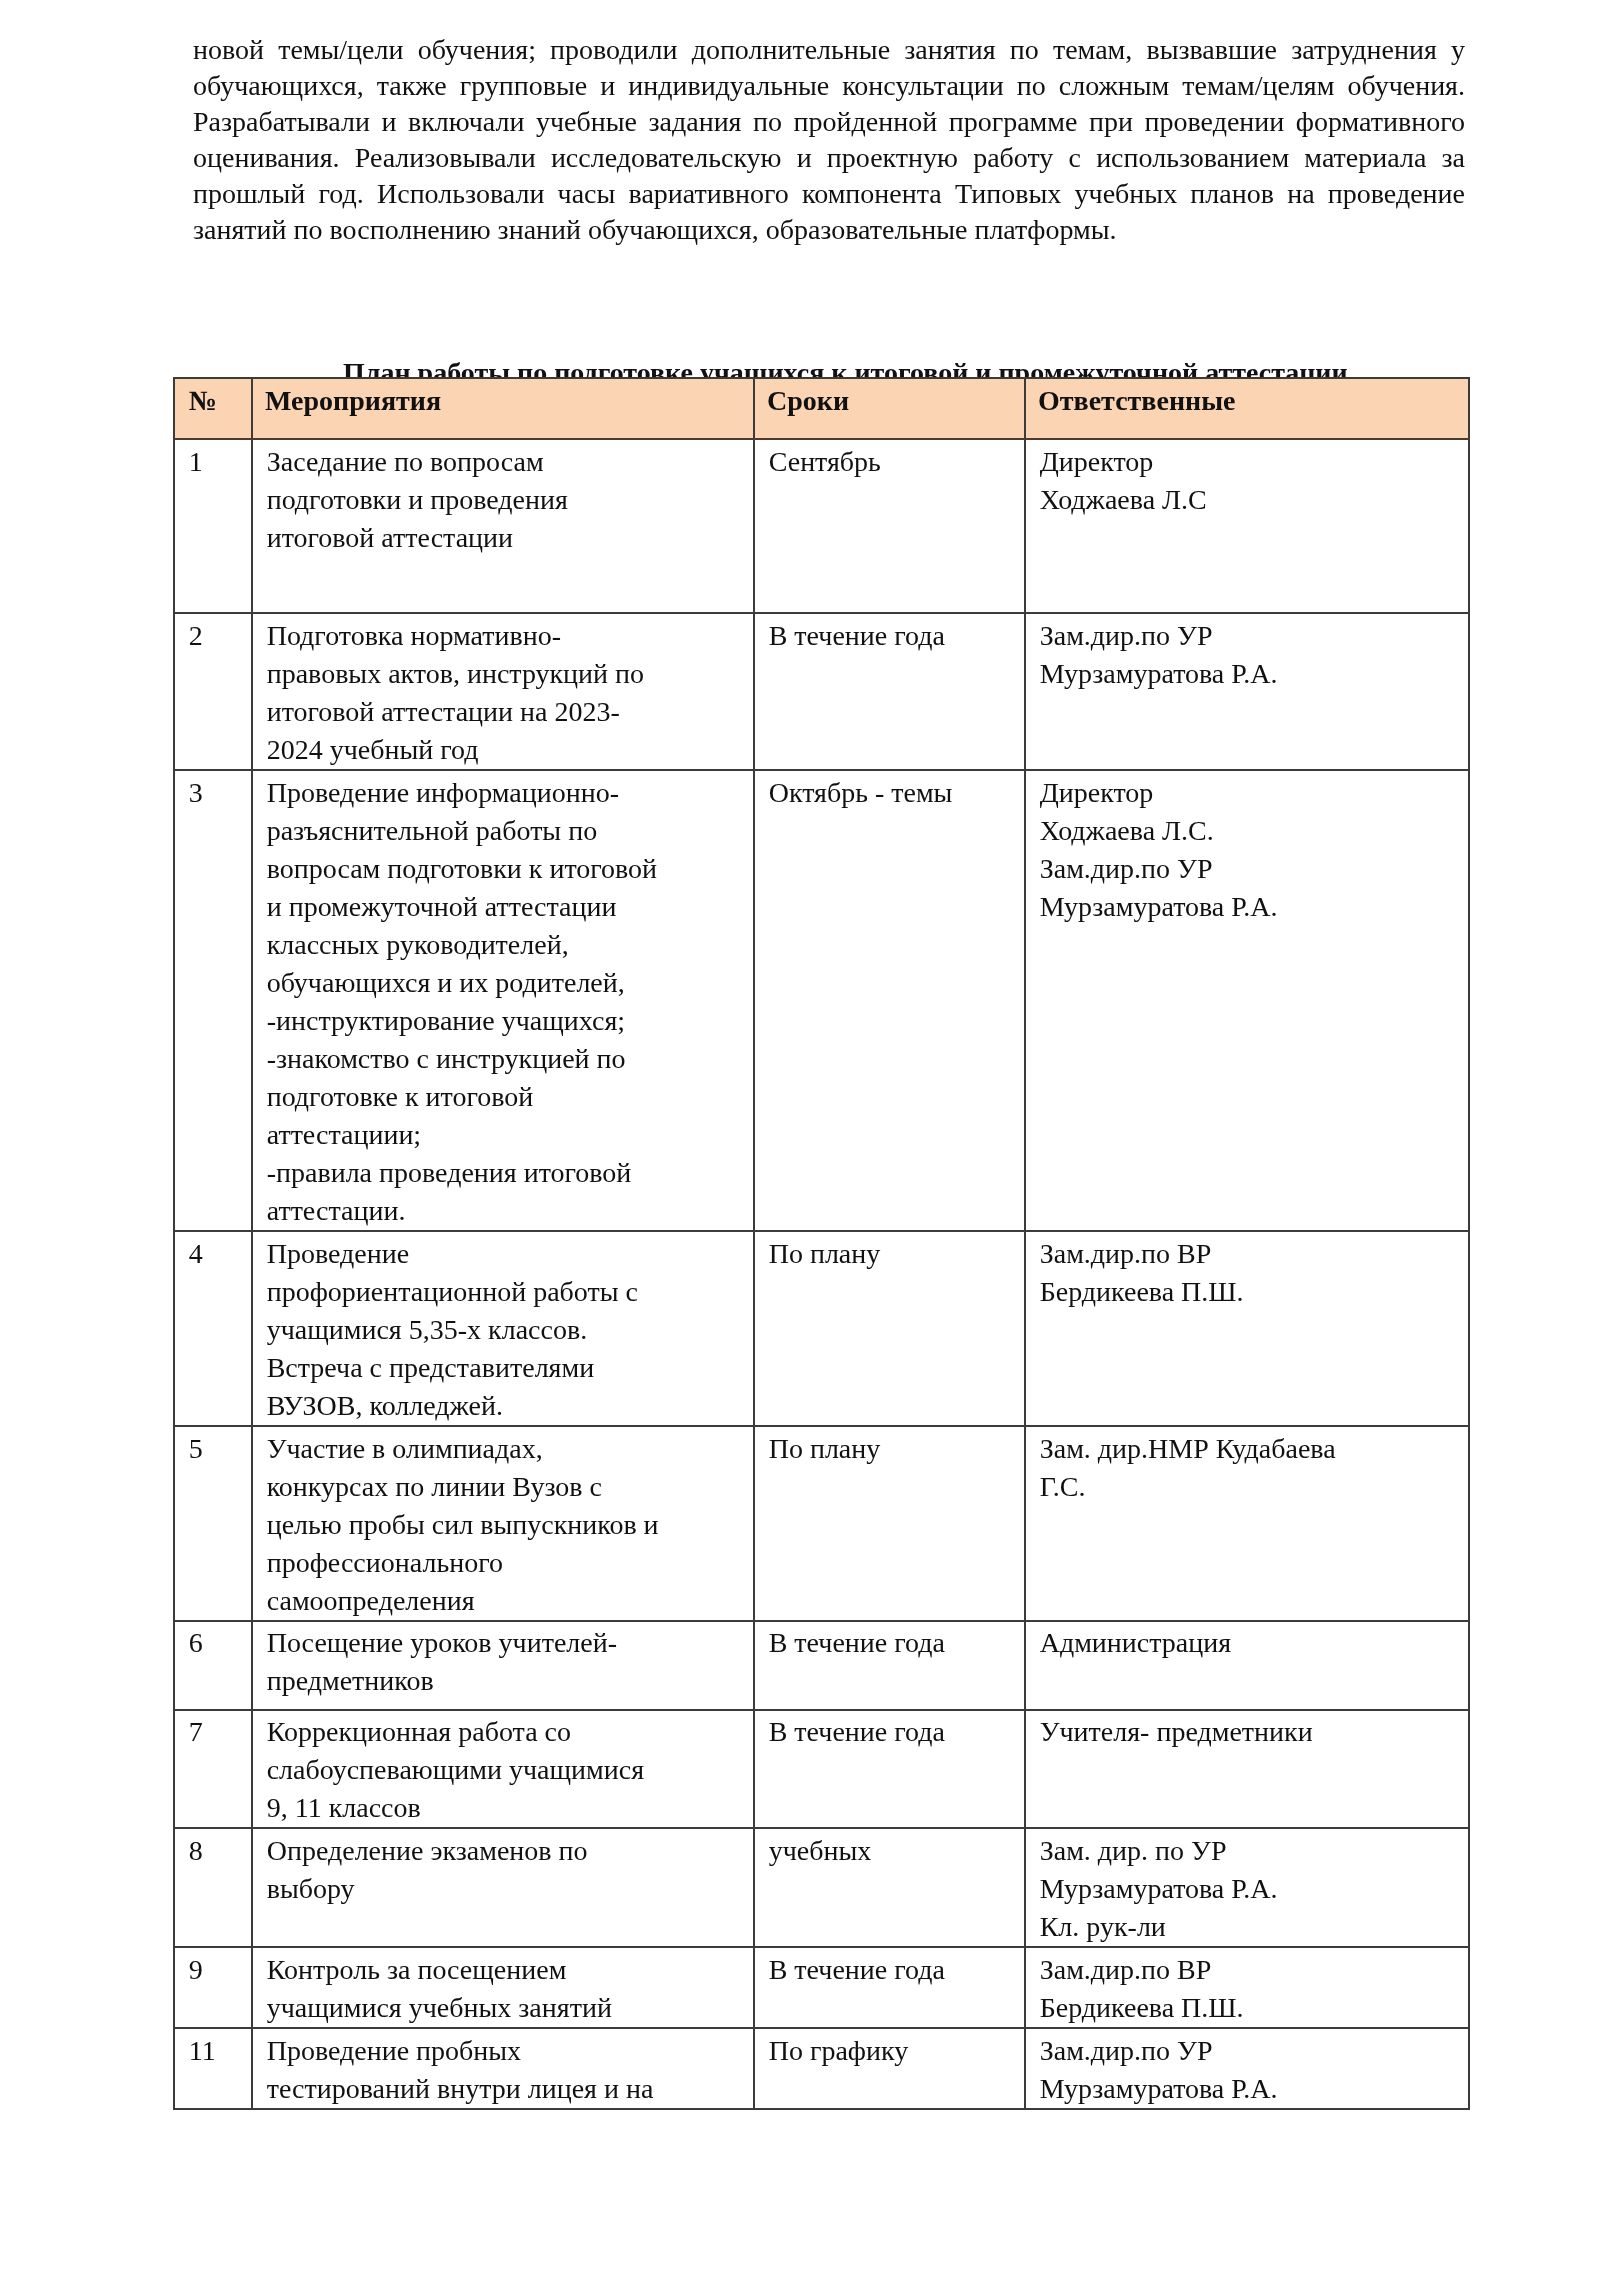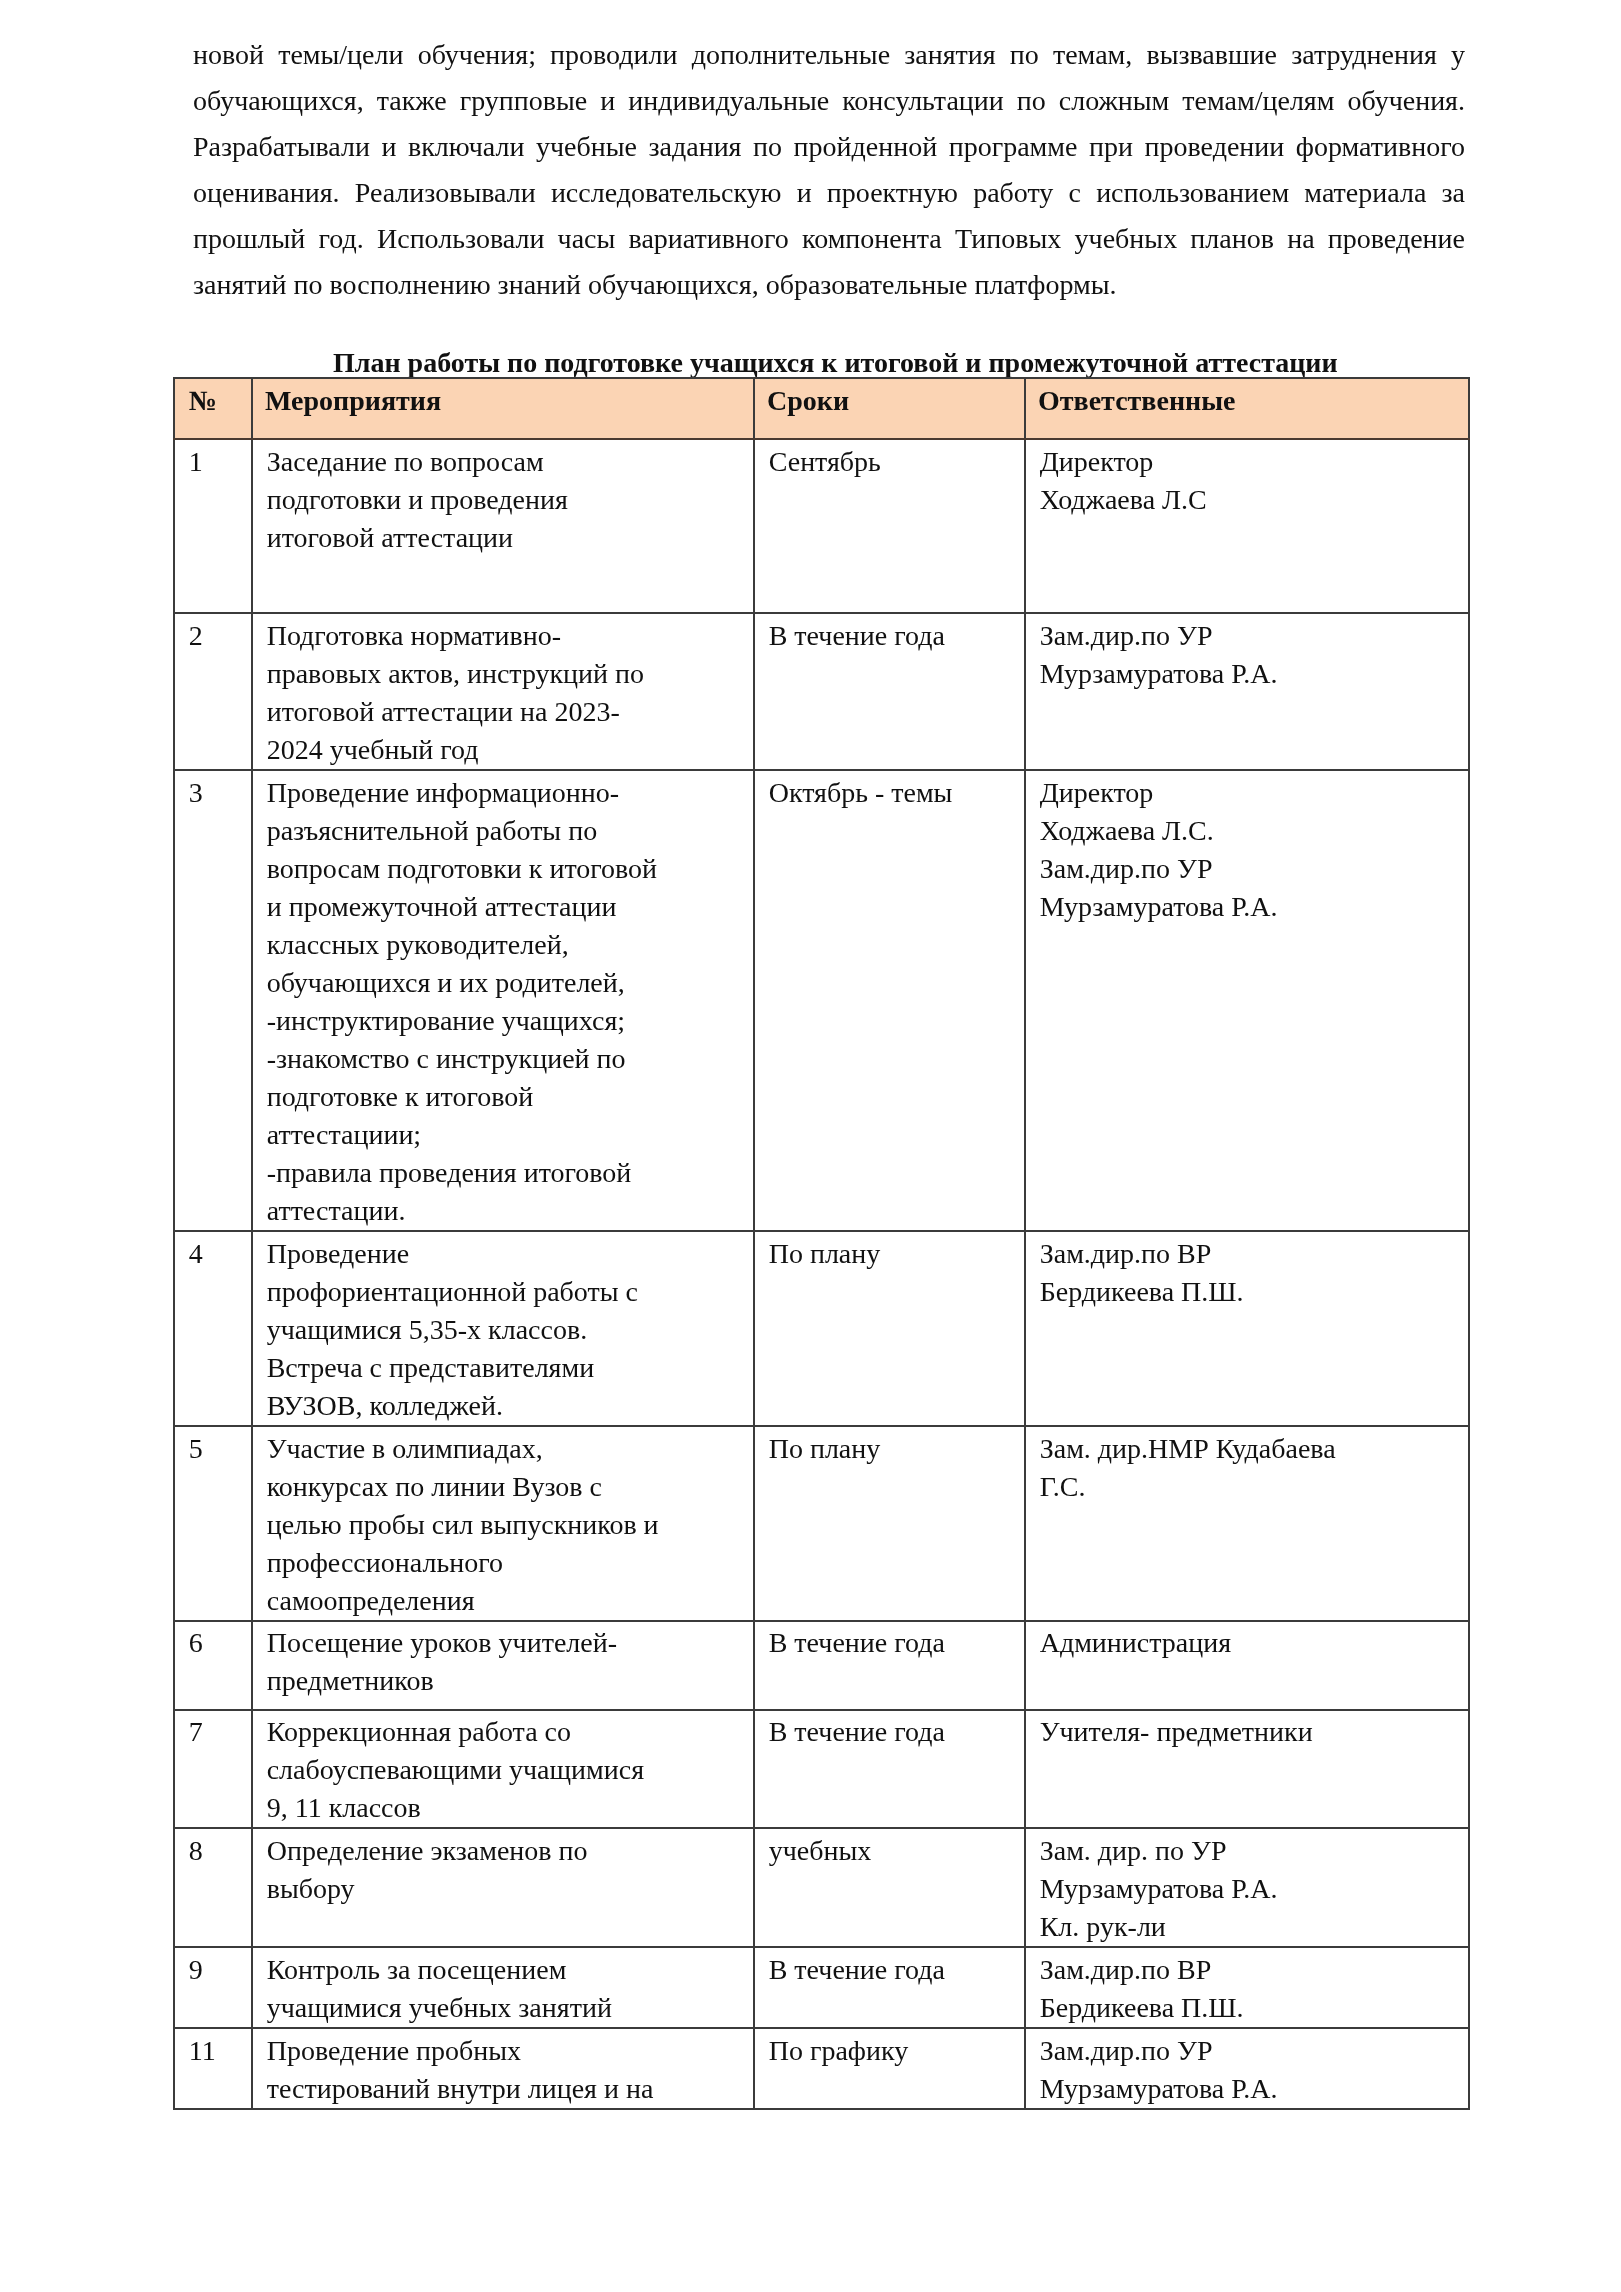--- a/index.html
+++ b/index.html
@@ -21,35 +21,35 @@
       top: 0;
       width: 1621px;
       height: 2293px;
     }
     .intro {
       position: absolute;
       left: 193px;
       top: 32px;
       width: 1272px;
       font-size: 28px;
-      line-height: 46px;
+      line-height: 36px;
       text-align: justify;
       text-align-last: left;
       margin: 0;
     }
     .title {
       position: absolute;
       left: 173px;
       top: 340px;
       width: 1295px;
       text-align: center;
       font-weight: bold;
       font-size: 28px;
       line-height: 35px;
-      margin: 5px;
+      margin: 15px;
       padding-left: 19.6px;
       box-sizing: border-box;
     }
     table.plan {
       position: absolute;
       left: 173px;
       top: 377px;
       width: 1295px;
       border-collapse: collapse;
       table-layout: fixed;

